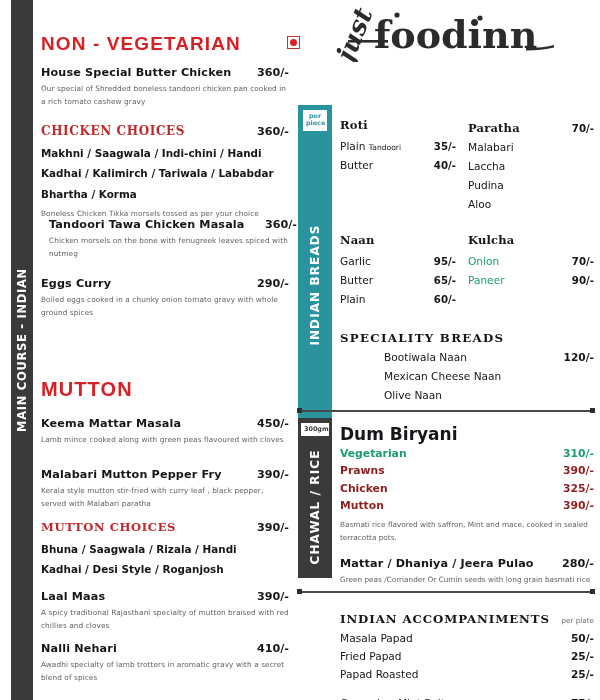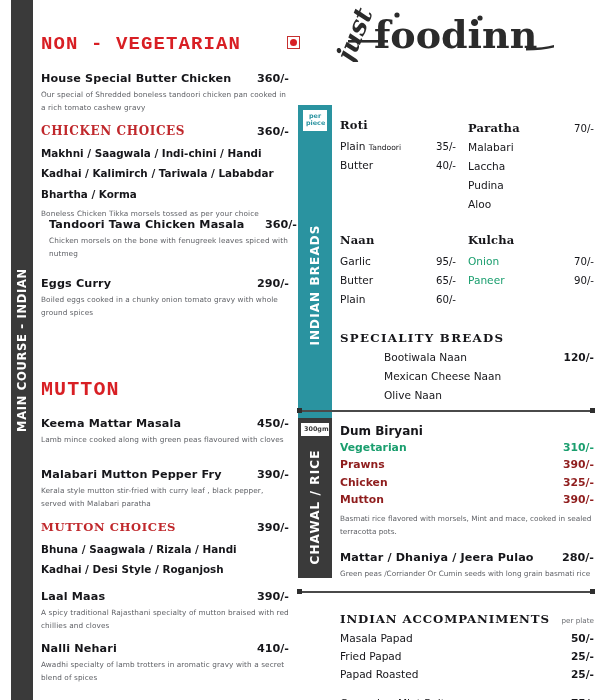--- a/index.html
+++ b/index.html
@@ -34,21 +34,21 @@
   
   .left-col {
     position: absolute; left: 41px; top: 0; width: 248px; height: 700px;
   }
   .right-col {
     position: absolute; left: 296px; top: 0; width: 304px; height: 700px;
   }
 
   
   .sec-head {
-    font-family: Liberation Mono, monospace;
+    font-family: Liberation Sans, sans-serif;
     font-weight: bold;
     color: #d81f24;
     font-size: 19px;
     letter-spacing: 1.1px;
   }
   .veg-mark {
     position: absolute;
     width: 13px; height: 13px;
     border: 1.4px solid #c7302f;
     box-sizing: border-box;
@@ -145,21 +145,21 @@
     letter-spacing: 0.2px;
   }
   .brow {
     display: flex; justify-content: space-between; align-items: baseline;
     font-family: "DejaVu Sans", sans-serif;
     font-size: 10.6px;
     color: #16161a;
     line-height: 1.78;
     padding-right: 12px;
   }
-  .brow .bp { font-weight: normal; font-size: 10.2px; white-space: nowrap; }
+  .brow .bp { font-weight: bold; font-size: 10.2px; white-space: nowrap; }
   .sub-sm { font-size: 7.6px; font-weight: normal; }
   .green { color: #1a9e6e; }
   .darkred { color: #8f1d1d; }
 
   .spec-head {
     font-family: "DejaVu Serif", serif;
     font-weight: bold;
     font-size: 11.8px;
     letter-spacing: 1.3px;
     color: #16161a;
@@ -183,21 +183,21 @@
   .divider .cap {
     position: absolute; top: 0; width: 5px; height: 5px; background: #2e2e2e;
   }
   .divider .cap.l { left: 0; }
   .divider .cap.r { right: 0; }
 
   
   .rice-block { position: absolute; left: 340px; top: 424px; width: 258px; }
   .rice-title {
     font-family: "DejaVu Sans", sans-serif; font-weight: bold;
-    font-size: 12px; color: #16161a; margin-bottom: 1px;
+    font-size: 17px; color: #16161a; margin-bottom: 1px;
   }
   .rrow {
     display: flex; justify-content: space-between; align-items: baseline;
     font-family: "DejaVu Sans", sans-serif; font-weight: bold;
     font-size: 10.8px; line-height: 1.62;
   }
   .rice-desc {
     font-family: "DejaVu Sans", sans-serif; font-size: 7.3px;
     color: #5f6166; line-height: 1.85; margin-top: 3px;
   }
@@ -253,21 +253,21 @@
 
   <div class="left-col">
 
     <div style="position:absolute; left:0; top:33px; width:248px;">
       <div class="sec-head">NON - VEGETARIAN</div>
       <div class="veg-mark" style="right:-11px; top:3px;">
           <i></i>
         </div>
     </div>
 
-    <div class="item" style="position:absolute; left:0; top:72px; width:248px;">
+    <div class="item" style="position:absolute; left:0; top:66px; width:248px;">
       <div class="item-row">
         <span class="item-name">House Special Butter Chicken</span>
         <span class="item-price">360/-</span>
       </div>
       <div class="item-desc">Our special of Shredded boneless tandoori chicken pan cooked in a rich tomato cashew gravy</div>
     </div>
 
     <div class="item choice-head" style="position:absolute; left:0; top:124px; width:248px;">
       <div class="item-row">
         <span class="item-name" style="font-family:'DejaVu Serif',serif; font-size:12px; letter-spacing:0.6px;">CHICKEN CHOICES</span>
@@ -452,21 +452,21 @@
       <span class="darkred">390/-</span>
     </div>
     <div class="rrow" style="padding-right:4px;">
       <span class="darkred">Chicken</span>
       <span class="darkred">325/-</span>
     </div>
     <div class="rrow" style="padding-right:4px;">
       <span class="darkred">Mutton</span>
       <span class="darkred">390/-</span>
     </div>
-    <div class="rice-desc">Basmati rice flavored with morsels, Mint and mace, cooked in sealed terracotta pots.</div>
+    <div class="rice-desc">Basmati rice flavored with saffron, Mint and mace, cooked in sealed terracotta pots.</div>
 
     <div style="margin-top:12px;">
       <div class="item-row" style="padding-right:4px;">
         <span class="item-name">Mattar / Dhaniya / Jeera Pulao</span>
         <span class="item-price">280/-</span>
       </div>
       <div class="rice-desc">Green peas /Corriander Or Cumin seeds with long grain basmati rice</div>
     </div>
   </div>
 

